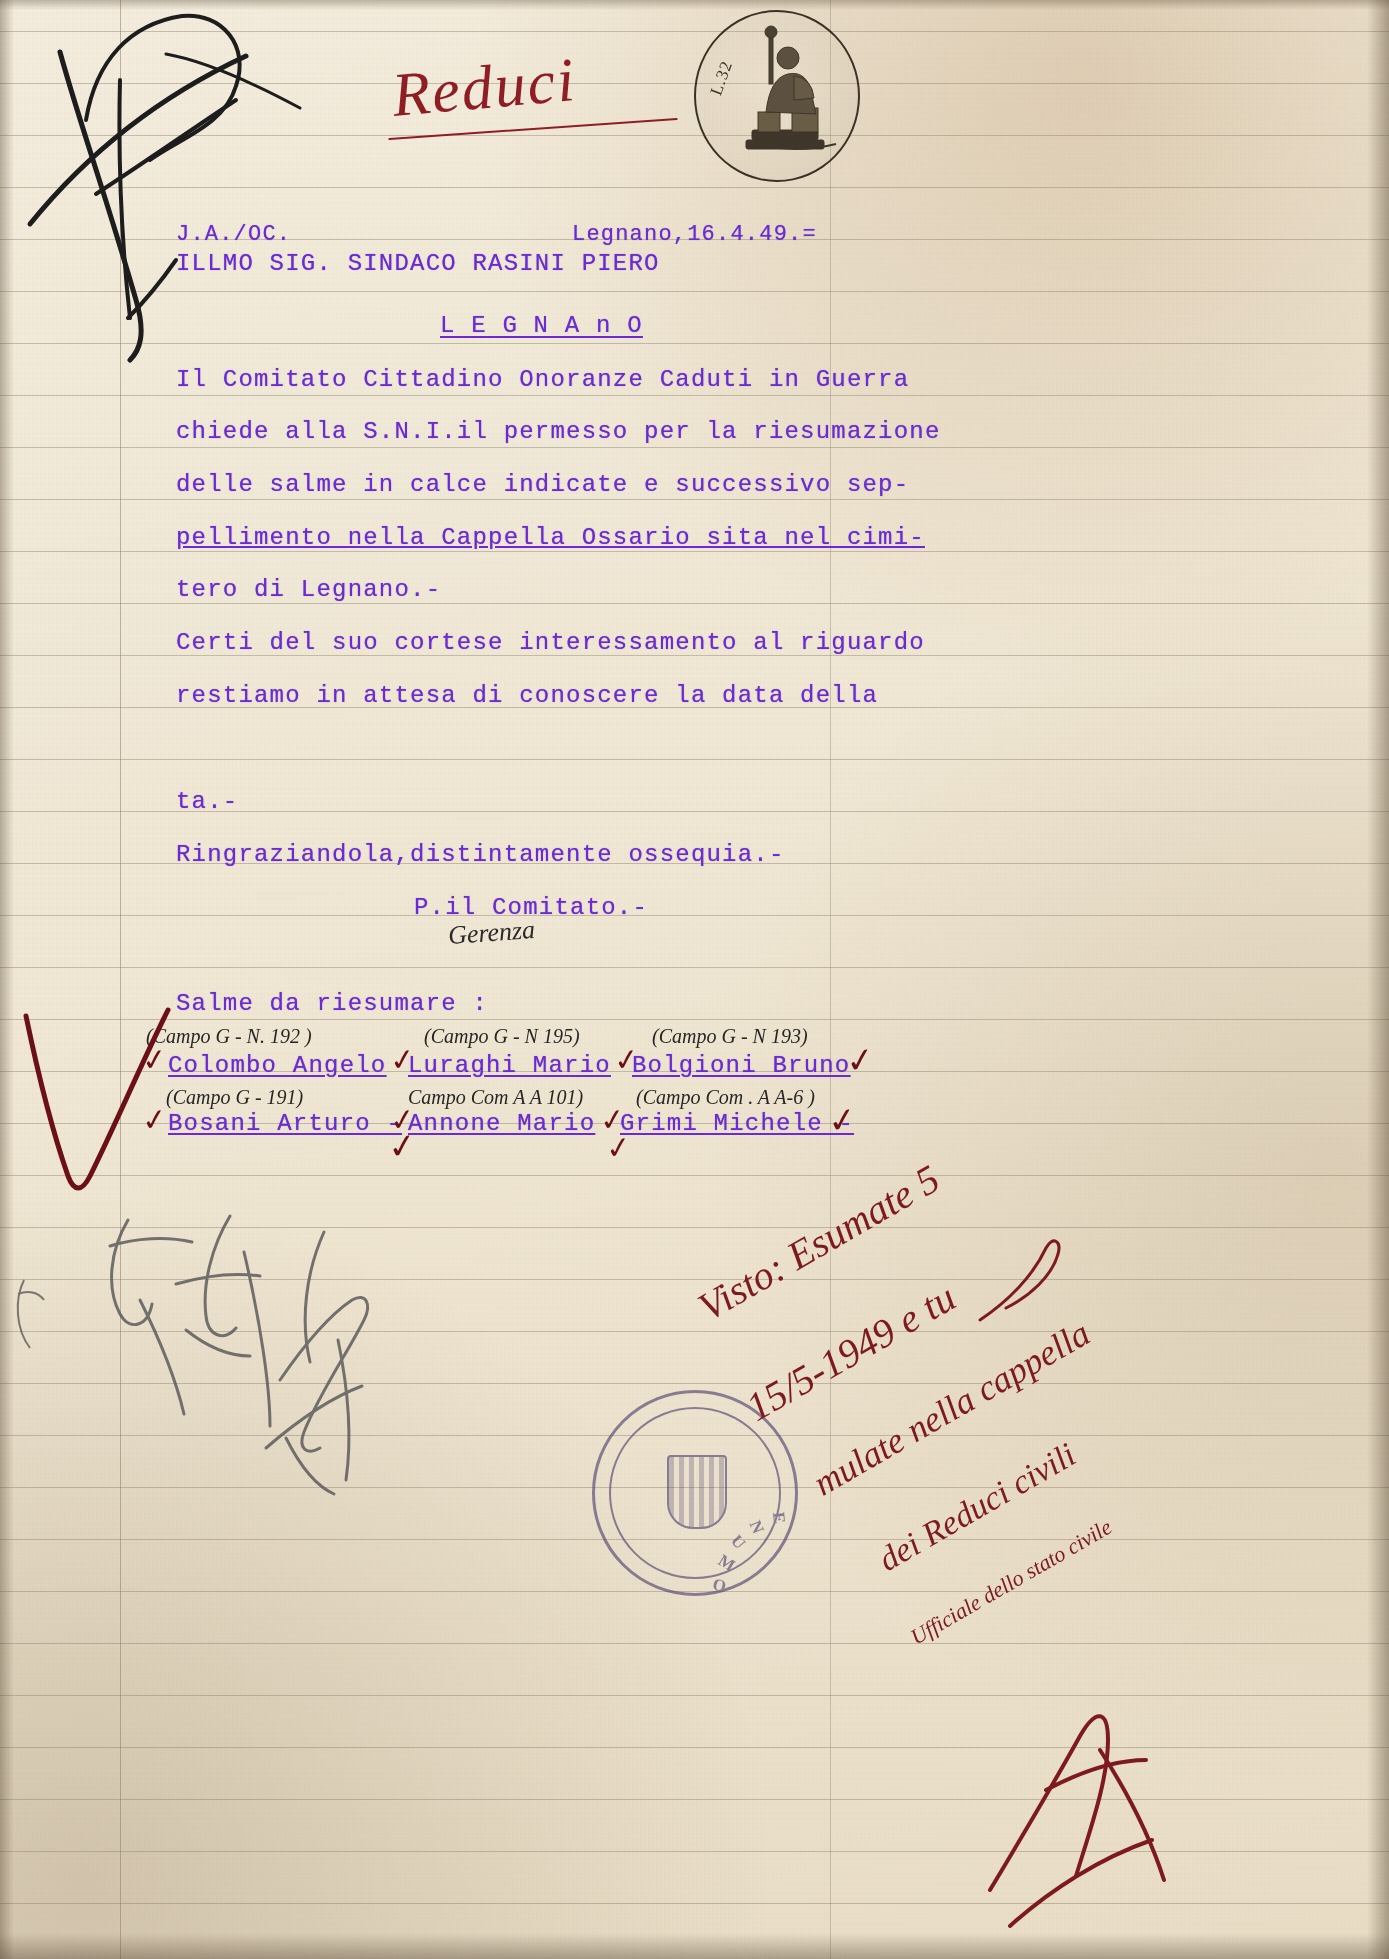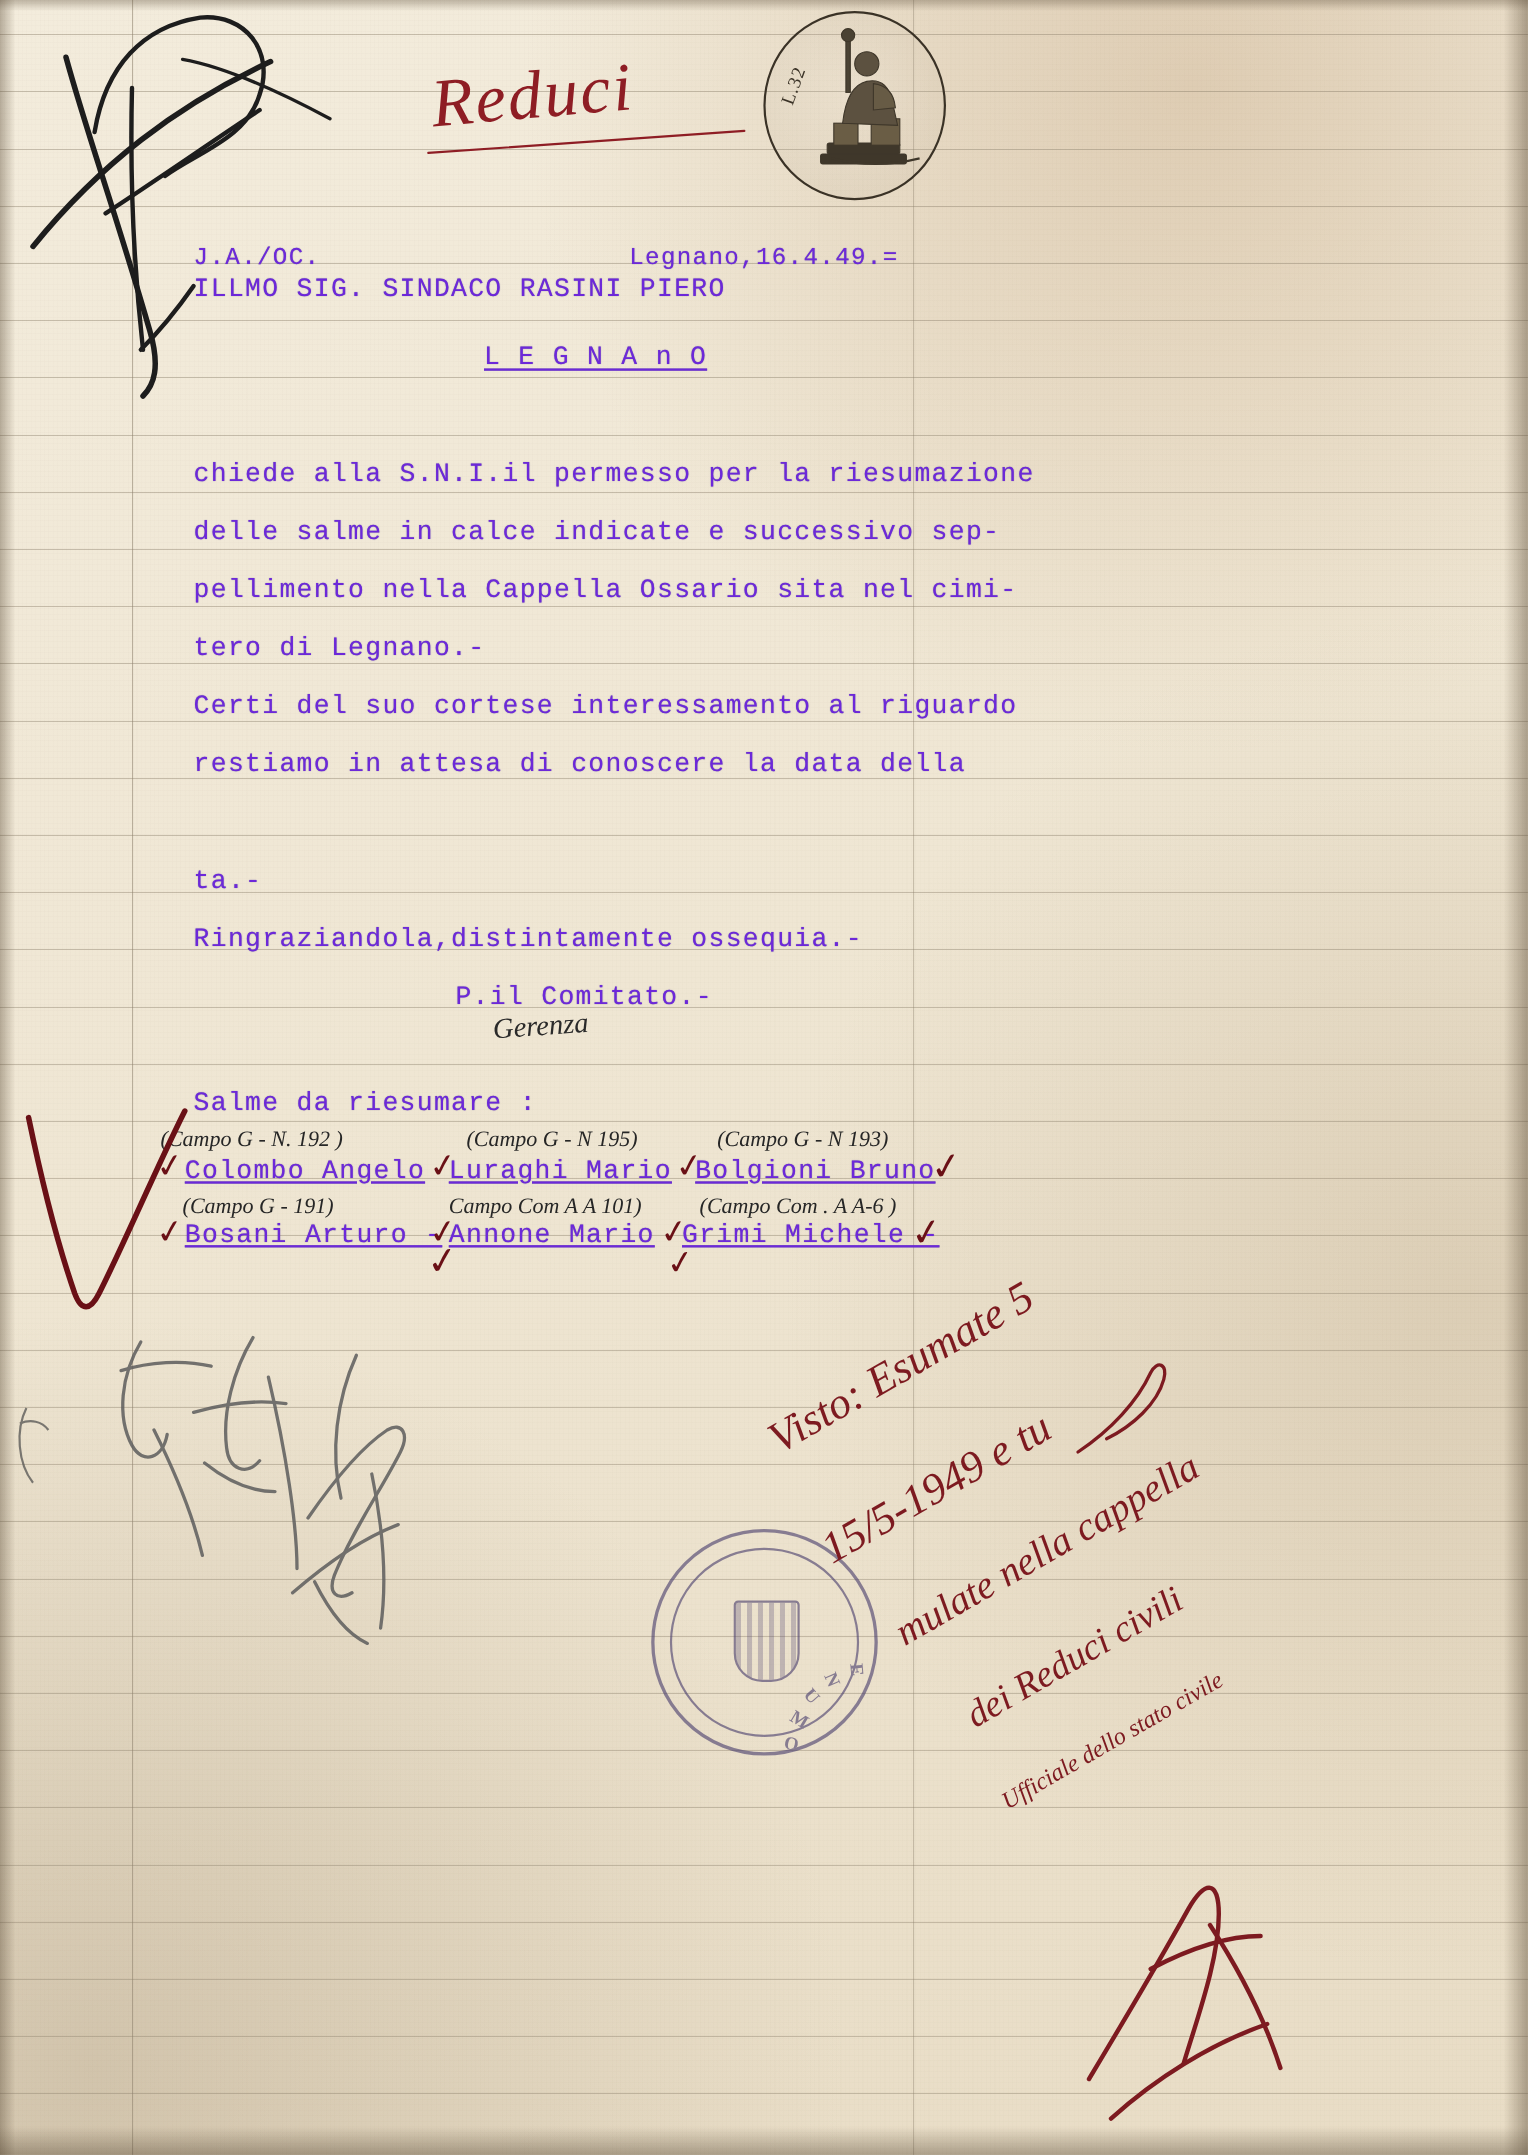--- a/index.html
+++ b/index.html
@@ -238,23 +238,24 @@
     </svg>
     <div class="l32">L.32</div>
   </div>
 
   <div class="typed small" style="left:176px; top:222px;">J.A./OC.</div>
   <div class="typed small" style="left:572px; top:222px;">Legnano,16.4.49.=</div>
 
   <div class="typed" style="left:176px; top:250px;">ILLMO SIG. SINDACO RASINI PIERO</div>
   <div class="typed u" style="left:440px; top:312px;">L E G N A n O</div>
 
+  <div class="typed body-line" style="top:366px;">Il Comitato Cittadino Onoranze Caduti in Guerra</div>
   <div class="typed body-line" style="top:418px;">chiede alla S.N.I.il permesso per la riesumazione</div>
   <div class="typed body-line" style="top:471px;font-family:Liberation Mono, monospace;">delle salme in calce indicate e successivo  sep-</div>
-  <div class="typed body-line" style="top:524px;">pellimento nella Cappella Ossario sita nel cimi-</div>
+  <div class="typed body-line" style="top:524px;text-decoration:underline;">pellimento nella Cappella Ossario sita nel cimi-</div>
   <div class="typed body-line" style="top:576px;">tero di Legnano.-</div>
   <div class="typed body-line" style="top:629px;">Certi del suo cortese interessamento al riguardo</div>
   <div class="typed body-line" style="top:682px;">restiamo in attesa di conoscere la data della</div>
   <div class="typed body-line" style="top:788px;">ta.-</div>
   <div class="typed body-line" style="top:841px;">Ringraziandola,distintamente ossequia.-</div>
 
   <div class="typed" style="left:414px; top:894px;">P.il Comitato.-</div>
   <div class="hand ink-blk" style="left:448px; top:918px; font-size:26px; transform:rotate(-4deg);">Gerenza</div>
 
   <div class="typed" style="left:176px; top:990px;">Salme da riesumare :</div>

